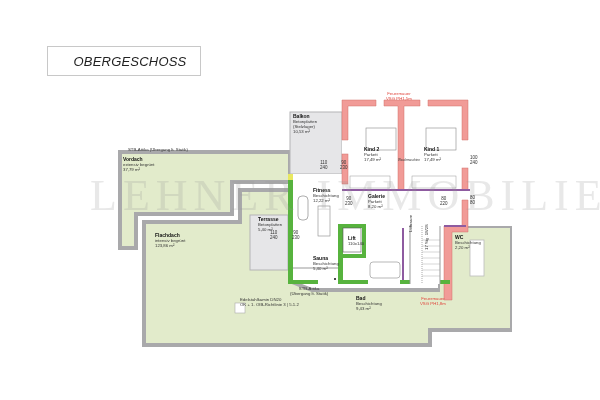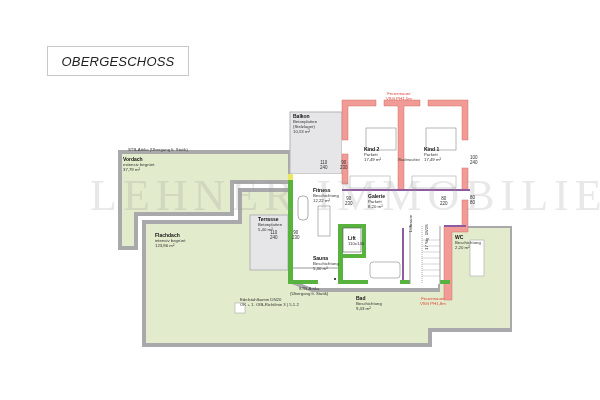--- a/index.html
+++ b/index.html
@@ -1,18 +1,18 @@
 <!DOCTYPE html>
 <html><head>
 <meta charset="utf-8">
 <style>
   html, body { margin:0; padding:0; }
   body { width:600px; height:400px; background:#ffffff; position:relative; overflow:hidden; font-family:"Liberation Sans", sans-serif; }
   .abs { position:absolute; }
-  .title-box { left:47px; top:46px; width:140px; height:28px; border:1px solid #c8c8c8; background:#fff; display:flex; align-items:center; justify-content:center; }
+  .title-box { left:47px; top:46px; width:140px; height:28px; border:1px solid #c8c8c8; background:#fff; display:flex; align-items:center; justify-content:center;padding-left:12px; }
   .title-box span { font-style:italic; font-size:13px; color:#222; letter-spacing:0.2px; }
   .lbl { position:absolute; font-size:4.3px; line-height:5px; color:#333; white-space:nowrap; }
   .lbl b { font-size:5px; color:#111; display:block; }
   .dim { position:absolute; font-size:4.5px; line-height:5px; color:#333; text-align:center; white-space:nowrap; }
   .red { color:#e0443c; }
   .watermark { position:absolute; left:90px; top:170px; width:440px; font-family:"Liberation Serif", serif; font-size:44px; color:rgba(150,150,150,0.22); letter-spacing:6px; white-space:nowrap; }
 </style>
 </head>
 <body>
 

